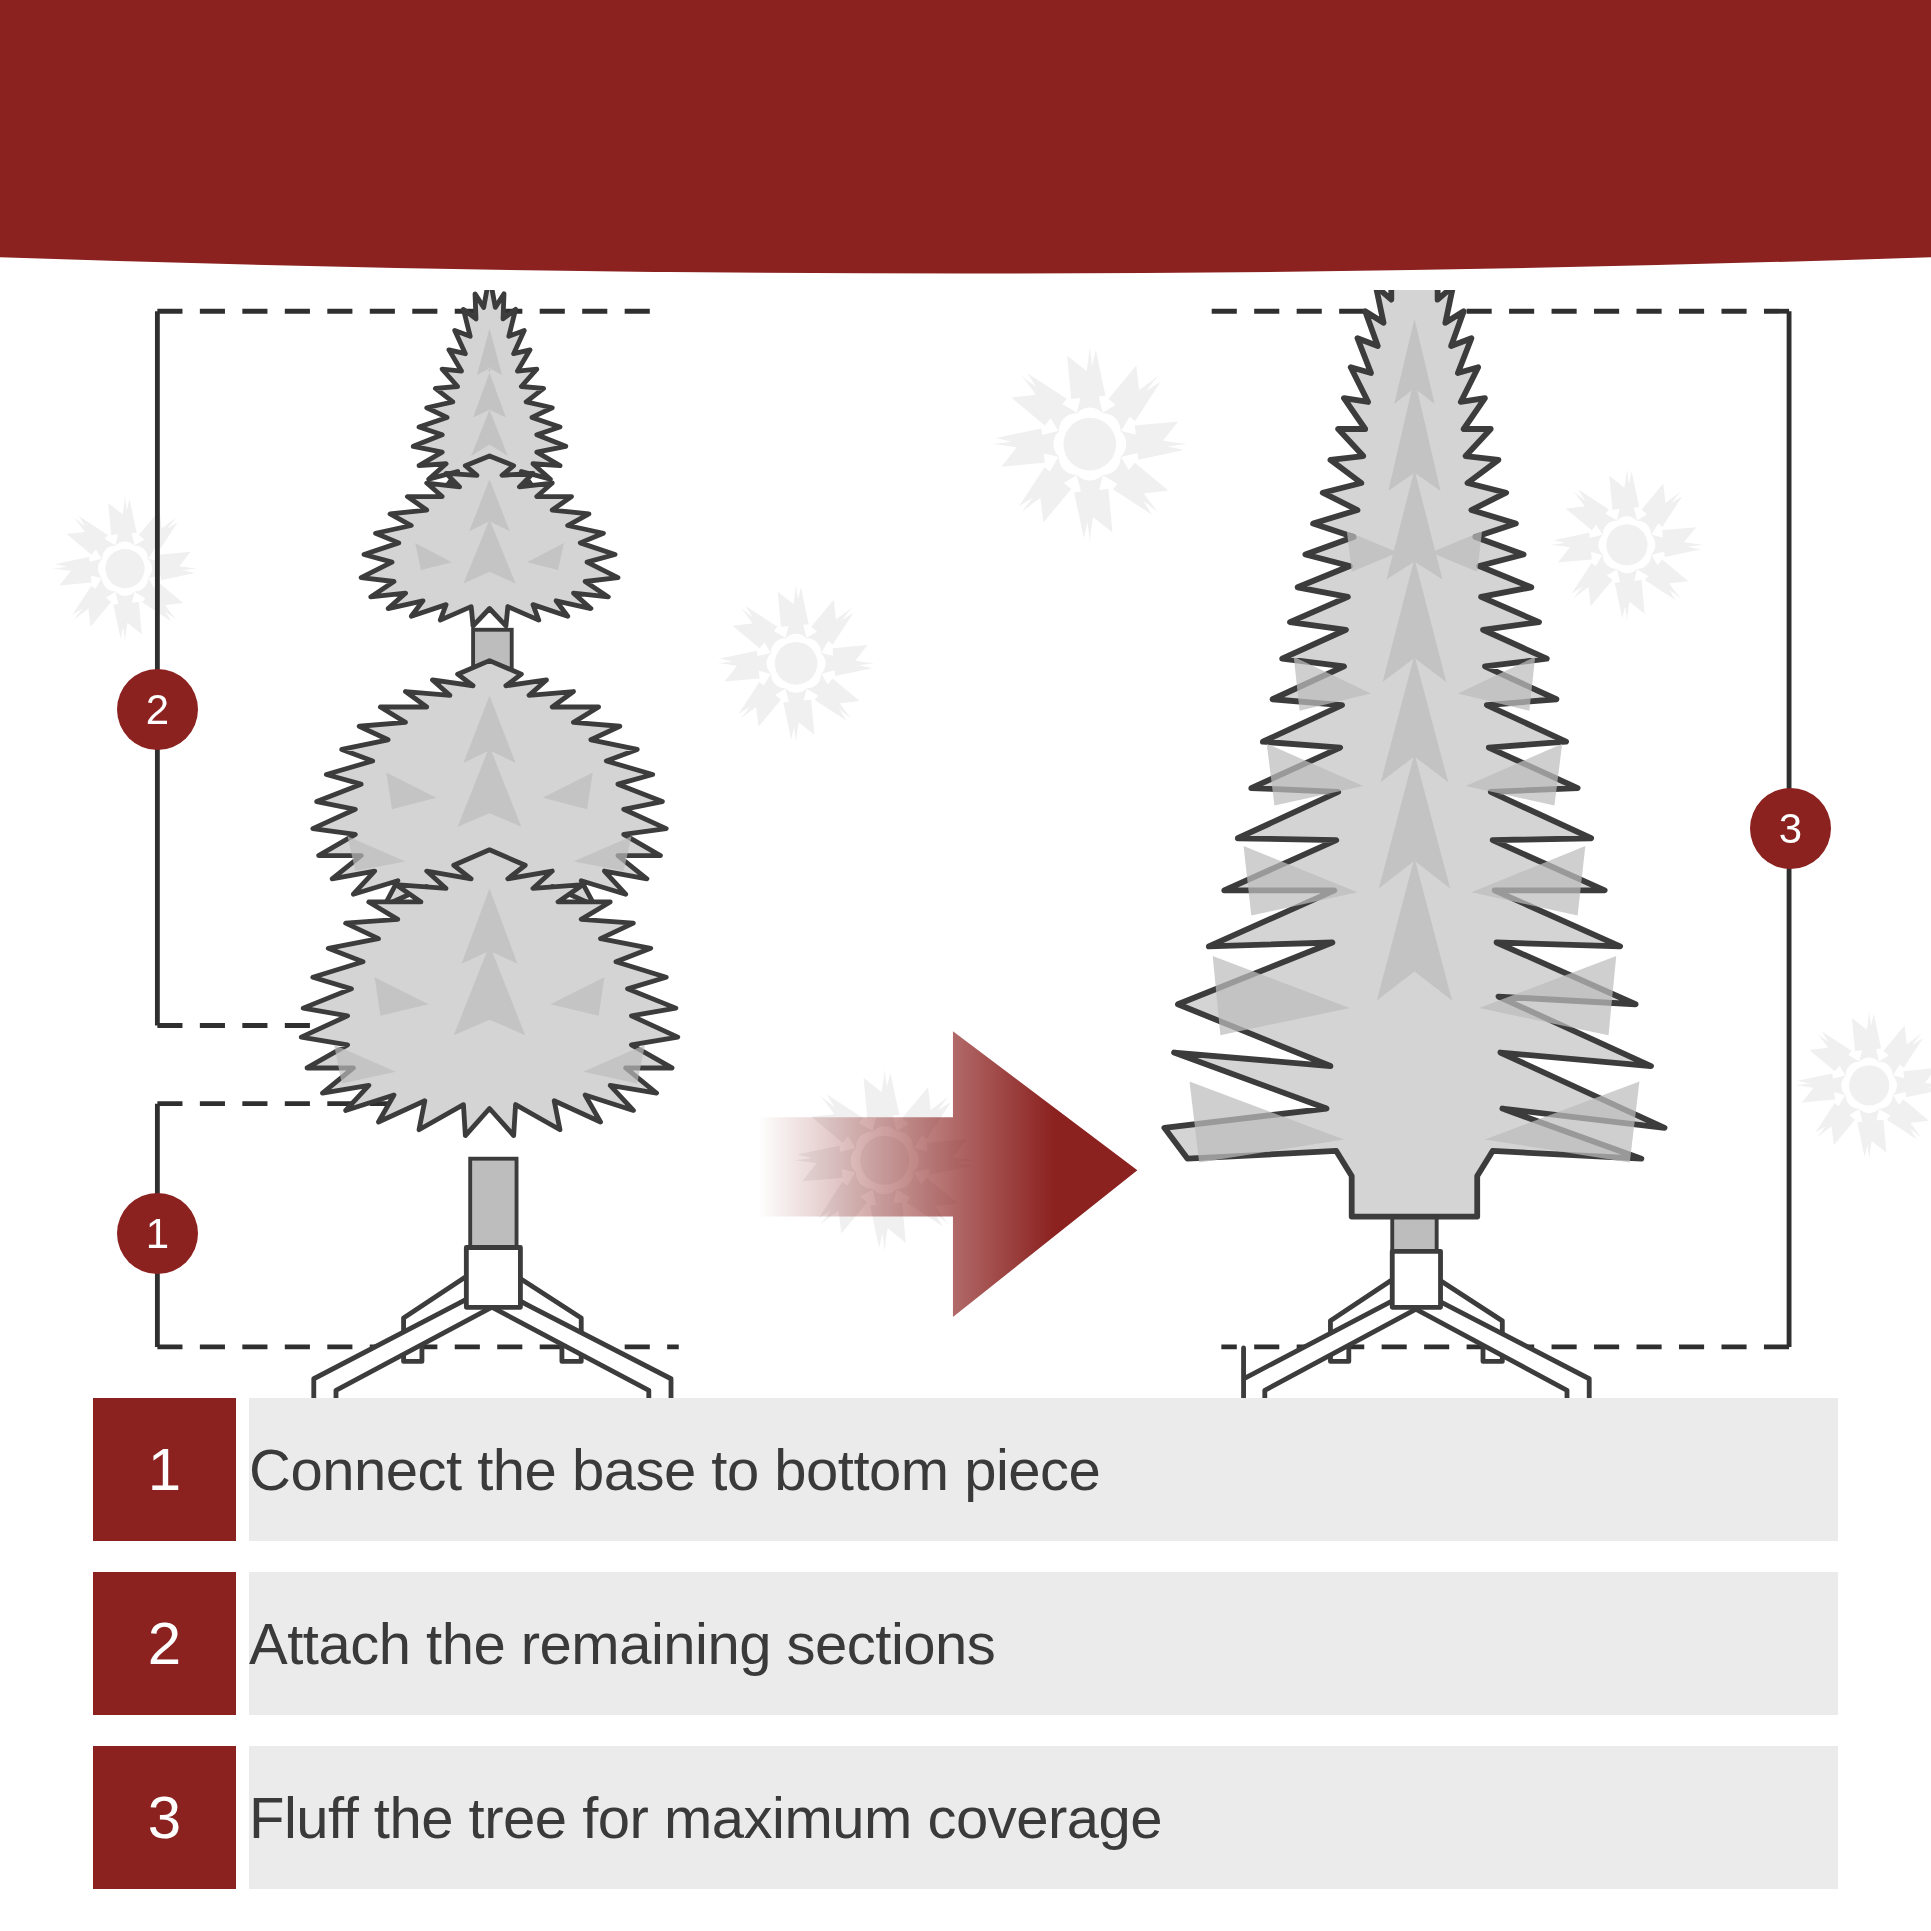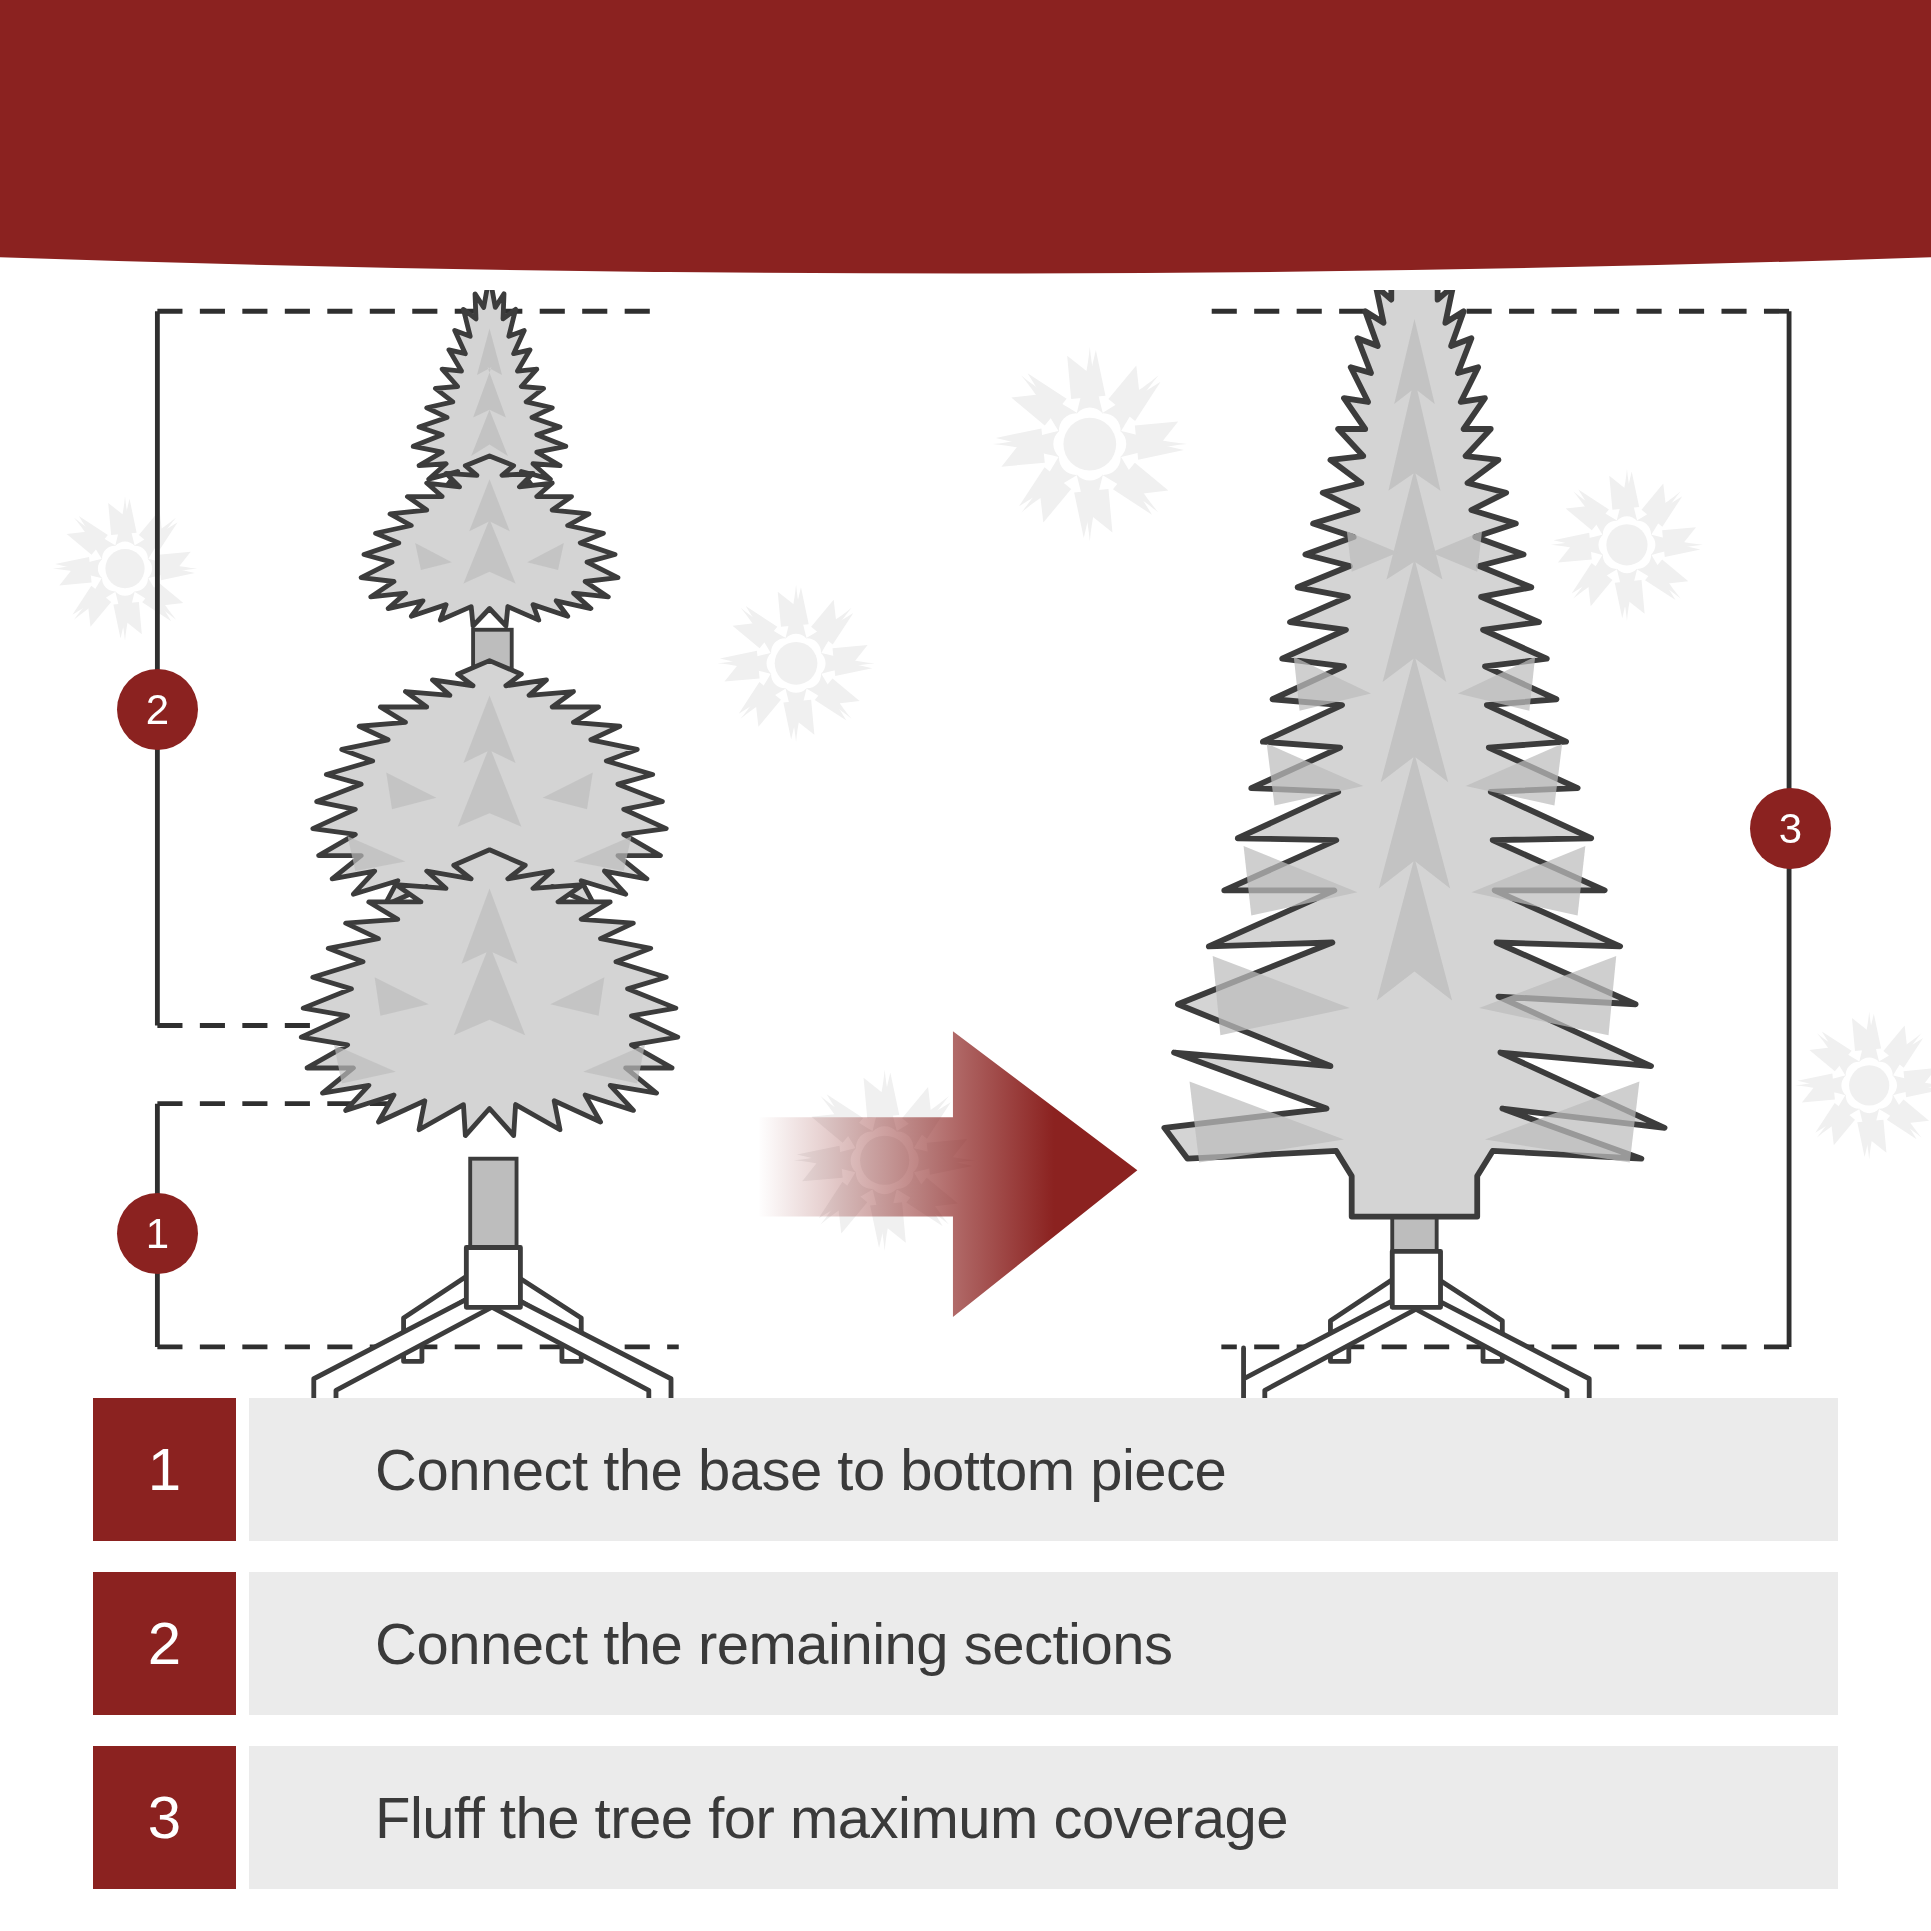--- a/index.html
+++ b/index.html
@@ -106,21 +106,20 @@
   .step-text-bar {
     position: absolute;
     left: 249px; top: 0;
     right: 93px;
     height: 143px;
     background: #EBEBEB;
     display: flex;
     align-items: center;
   }
   .step-text {
-    padding-left: 126px;
     color: #3A3A3A;
     font-family: "Liberation Sans", sans-serif;
     font-size: 58px;
     font-weight: 300;
     letter-spacing: -0.5px;
   }
 </style>
 </head>
 <body>
 
@@ -337,21 +336,21 @@
   <div class="step-row">
     <div class="step-number-box">1</div>
     <div class="step-text-bar">
       <span class="step-text">Connect the base to bottom piece</span>
     </div>
   </div>
 
   <div class="step-row">
     <div class="step-number-box">2</div>
     <div class="step-text-bar">
-      <span class="step-text">Connect the remaining sections</span>
+      <span class="step-text">Attach the remaining sections</span>
     </div>
   </div>
 
   <div class="step-row">
     <div class="step-number-box">3</div>
     <div class="step-text-bar">
       <span class="step-text">Fluff the tree for maximum coverage</span>
     </div>
   </div>
 </div>

